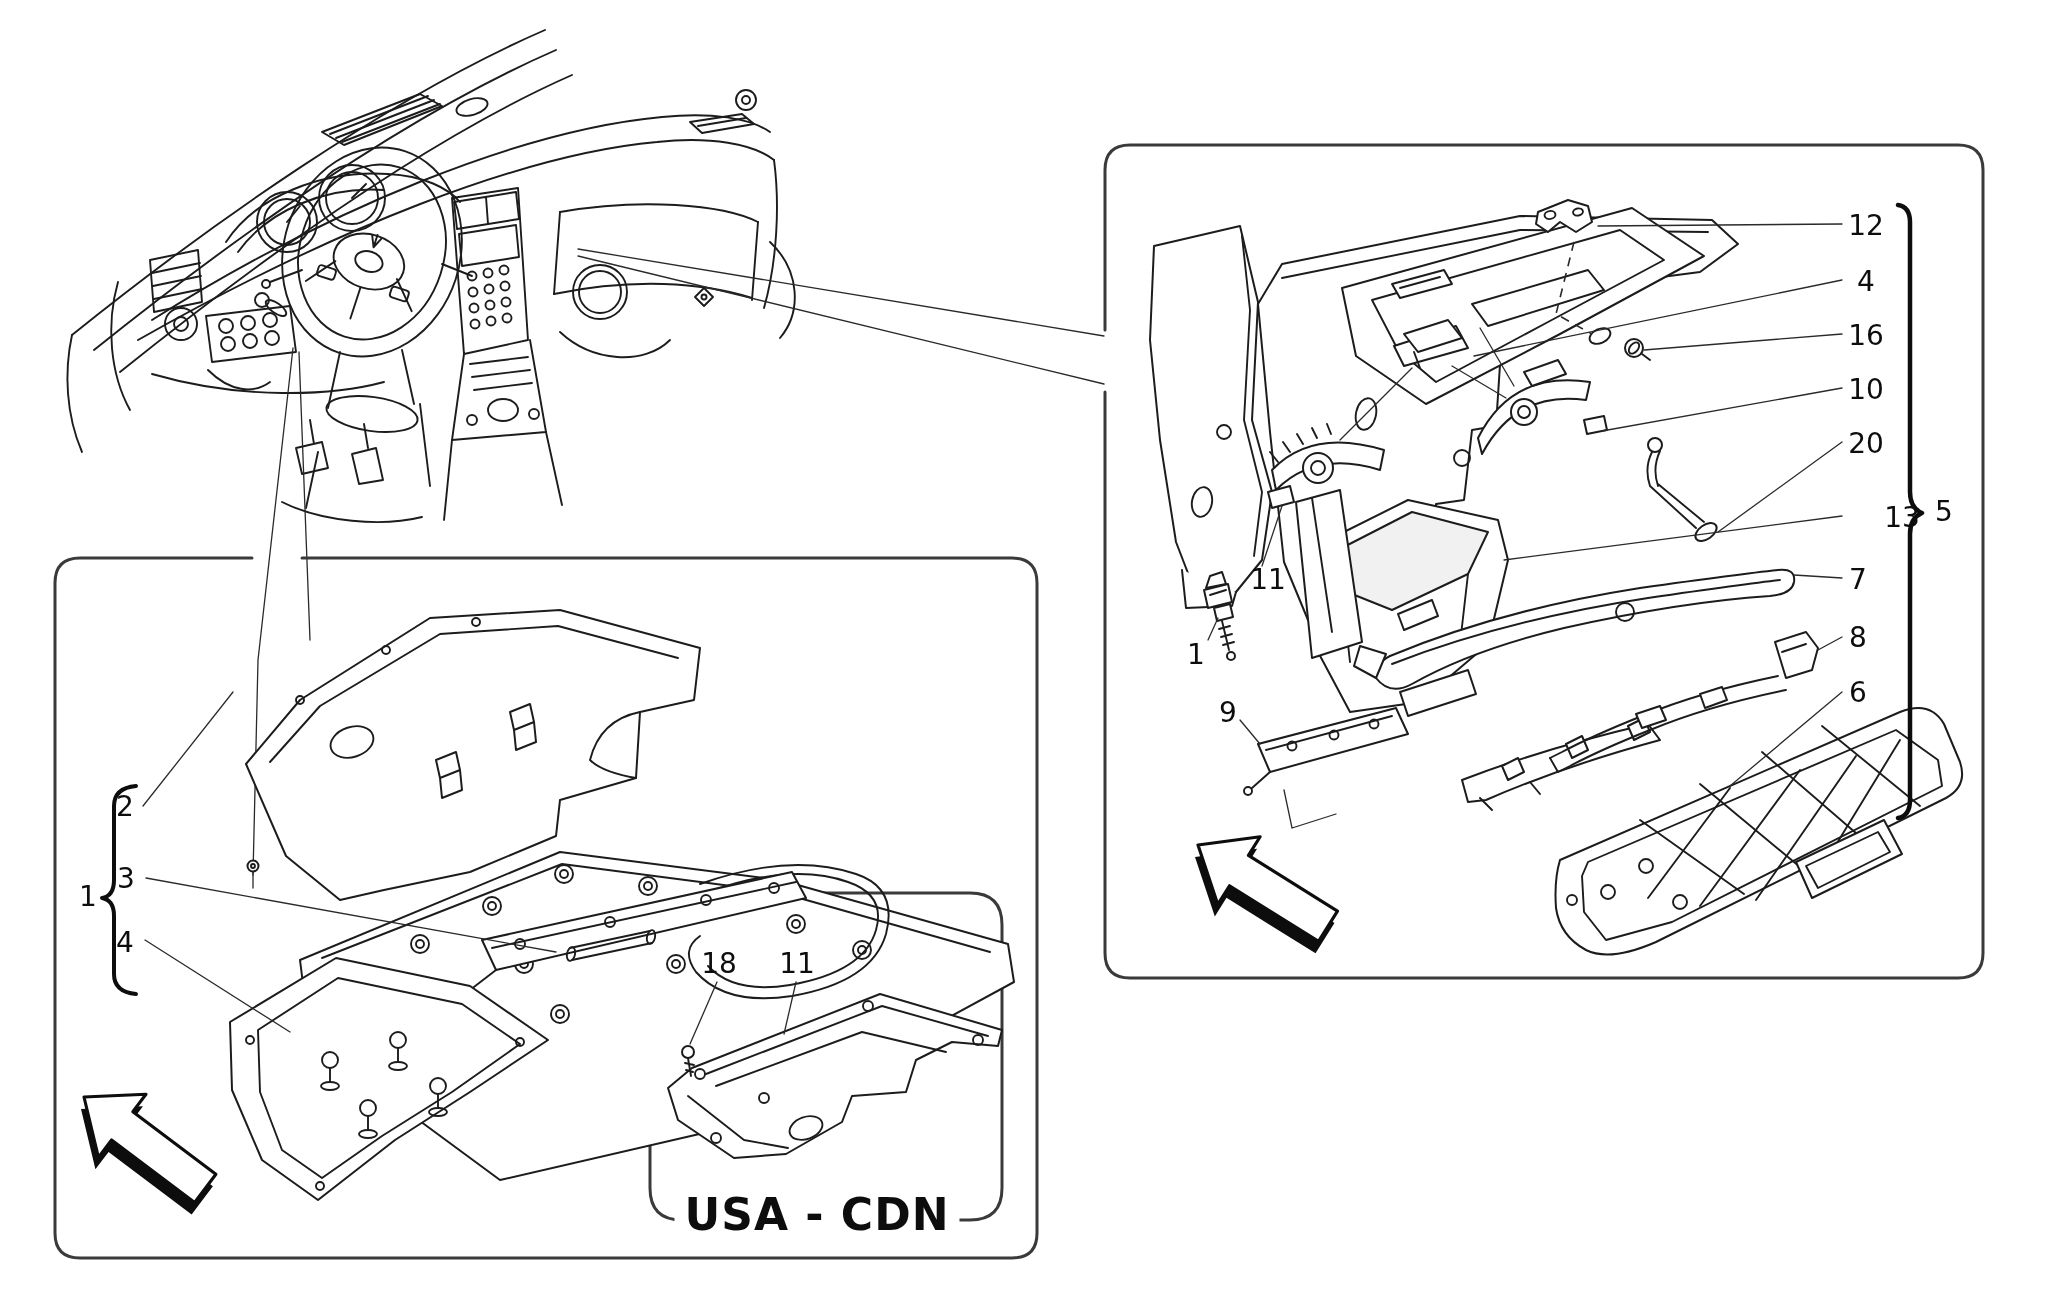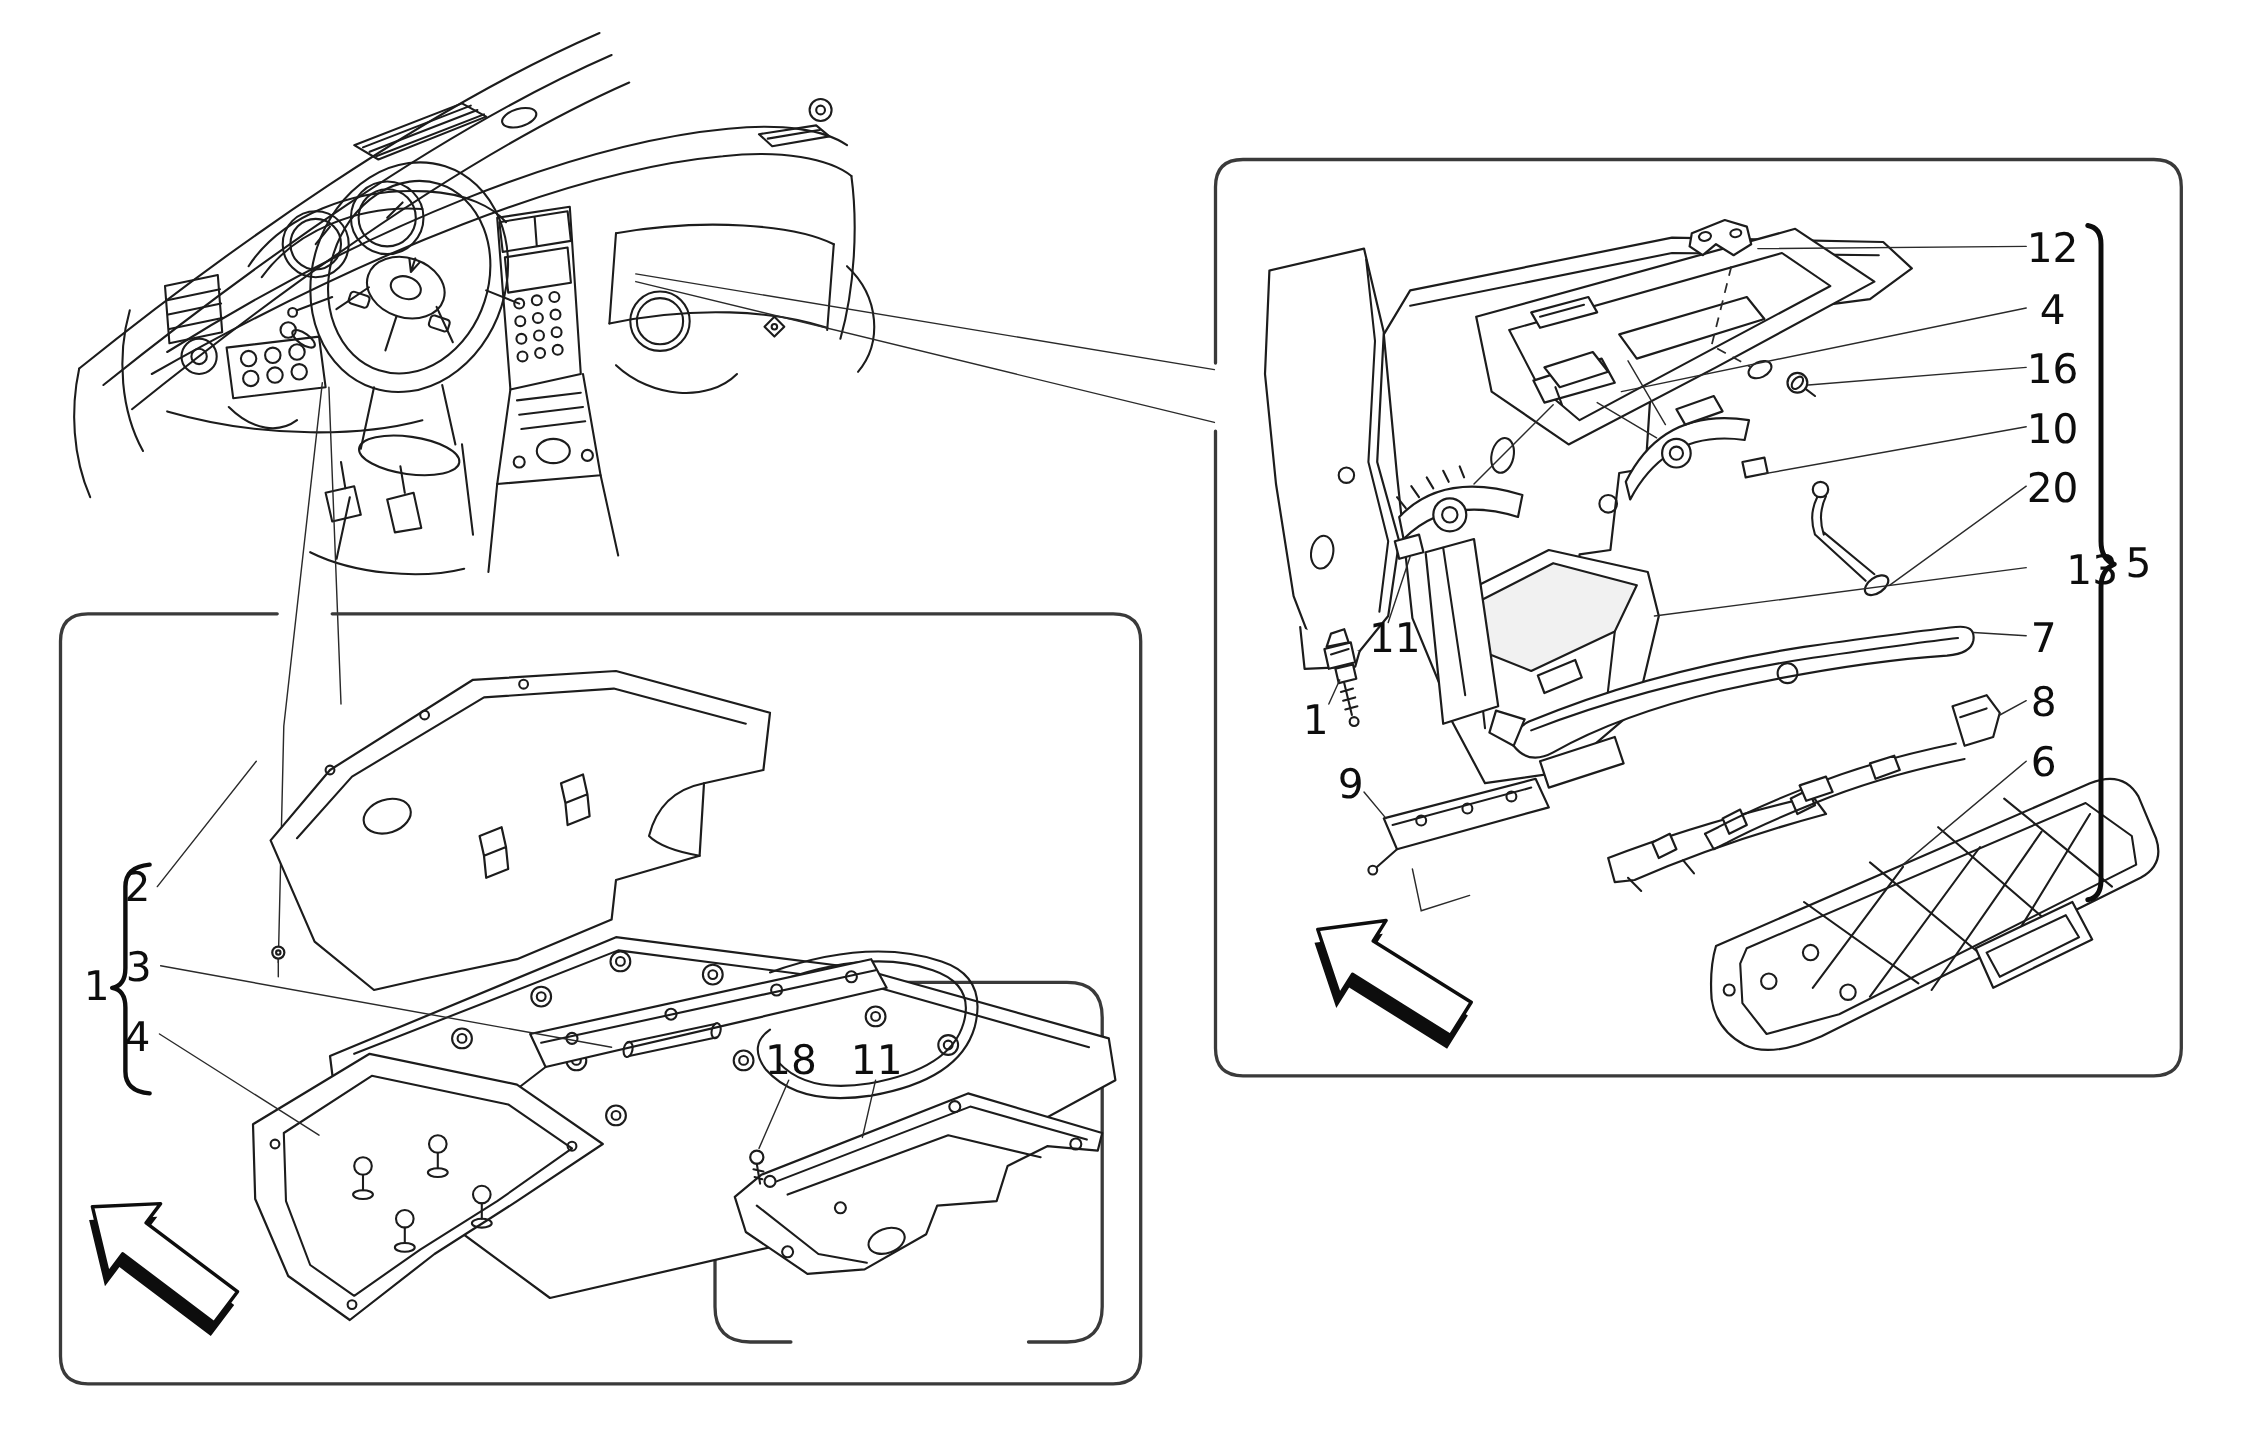--- a/index.html
+++ b/index.html
@@ -10,21 +10,21 @@
   .s  {stroke:#1c1c1c;fill:none;stroke-width:1.9;stroke-linejoin:round;stroke-linecap:round;}
   .sf {stroke:#1c1c1c;fill:#ffffff;stroke-width:2;stroke-linejoin:round;stroke-linecap:round;}
   .sg {stroke:#1c1c1c;fill:#f1f1f1;stroke-width:2;stroke-linejoin:round;stroke-linecap:round;}
   .tn {stroke:#2a2a2a;fill:none;stroke-width:1.3;stroke-linecap:round;}
   .bx {stroke:#3a3a3a;fill:none;stroke-width:3;stroke-linejoin:round;stroke-linecap:round;}
   .br {stroke:#0d0d0d;fill:none;stroke-width:4.5;stroke-linejoin:round;stroke-linecap:round;}
   .ds {stroke:#2a2a2a;fill:none;stroke-width:1.6;stroke-dasharray:9 7;}
   .ar {stroke:#0d0d0d;fill:#ffffff;stroke-width:3;stroke-linejoin:round;}
   .arS{fill:#0d0d0d;stroke:none;}
   
-  .co{position:absolute;transform:translate(-50%,-50%);font-size:37px;line-height:1;
+  .co{position:absolute;transform:translate(-50%,-50%);font-size:28px;line-height:1;
       color:#0d0d0d;white-space:nowrap;}
   .usa{font-size:44px;font-weight:700;letter-spacing:1px;background:#ffffff;padding:0 10px;}
 </style>
 </head>
 <body>
 
 <div id="canvas">
 
 <svg id="art" viewBox="0 0 2048 1313">
 
@@ -363,20 +363,21 @@
   </g>
 </svg>
 
   <div class="co" style="left:88px;top:897px">1</div>
   <div class="co" style="left:125px;top:807px">2</div>
   <div class="co" style="left:126px;top:879px">3</div>
   <div class="co" style="left:125px;top:943px">4</div>
 
   <div class="co" style="left:719px;top:964px">18</div>
   <div class="co" style="left:797px;top:964px">11</div>
+  <div class="co usa" style="left:817px;top:1215px">USA - CDN</div>
 
   <div class="co" style="left:1268px;top:580px">11</div>
   <div class="co" style="left:1196px;top:655px">1</div>
   <div class="co" style="left:1228px;top:713px">9</div>
 
   <div class="co" style="left:1866px;top:226px">12</div>
   <div class="co" style="left:1866px;top:282px">4</div>
   <div class="co" style="left:1866px;top:336px">16</div>
   <div class="co" style="left:1866px;top:390px">10</div>
   <div class="co" style="left:1866px;top:444px">20</div>

